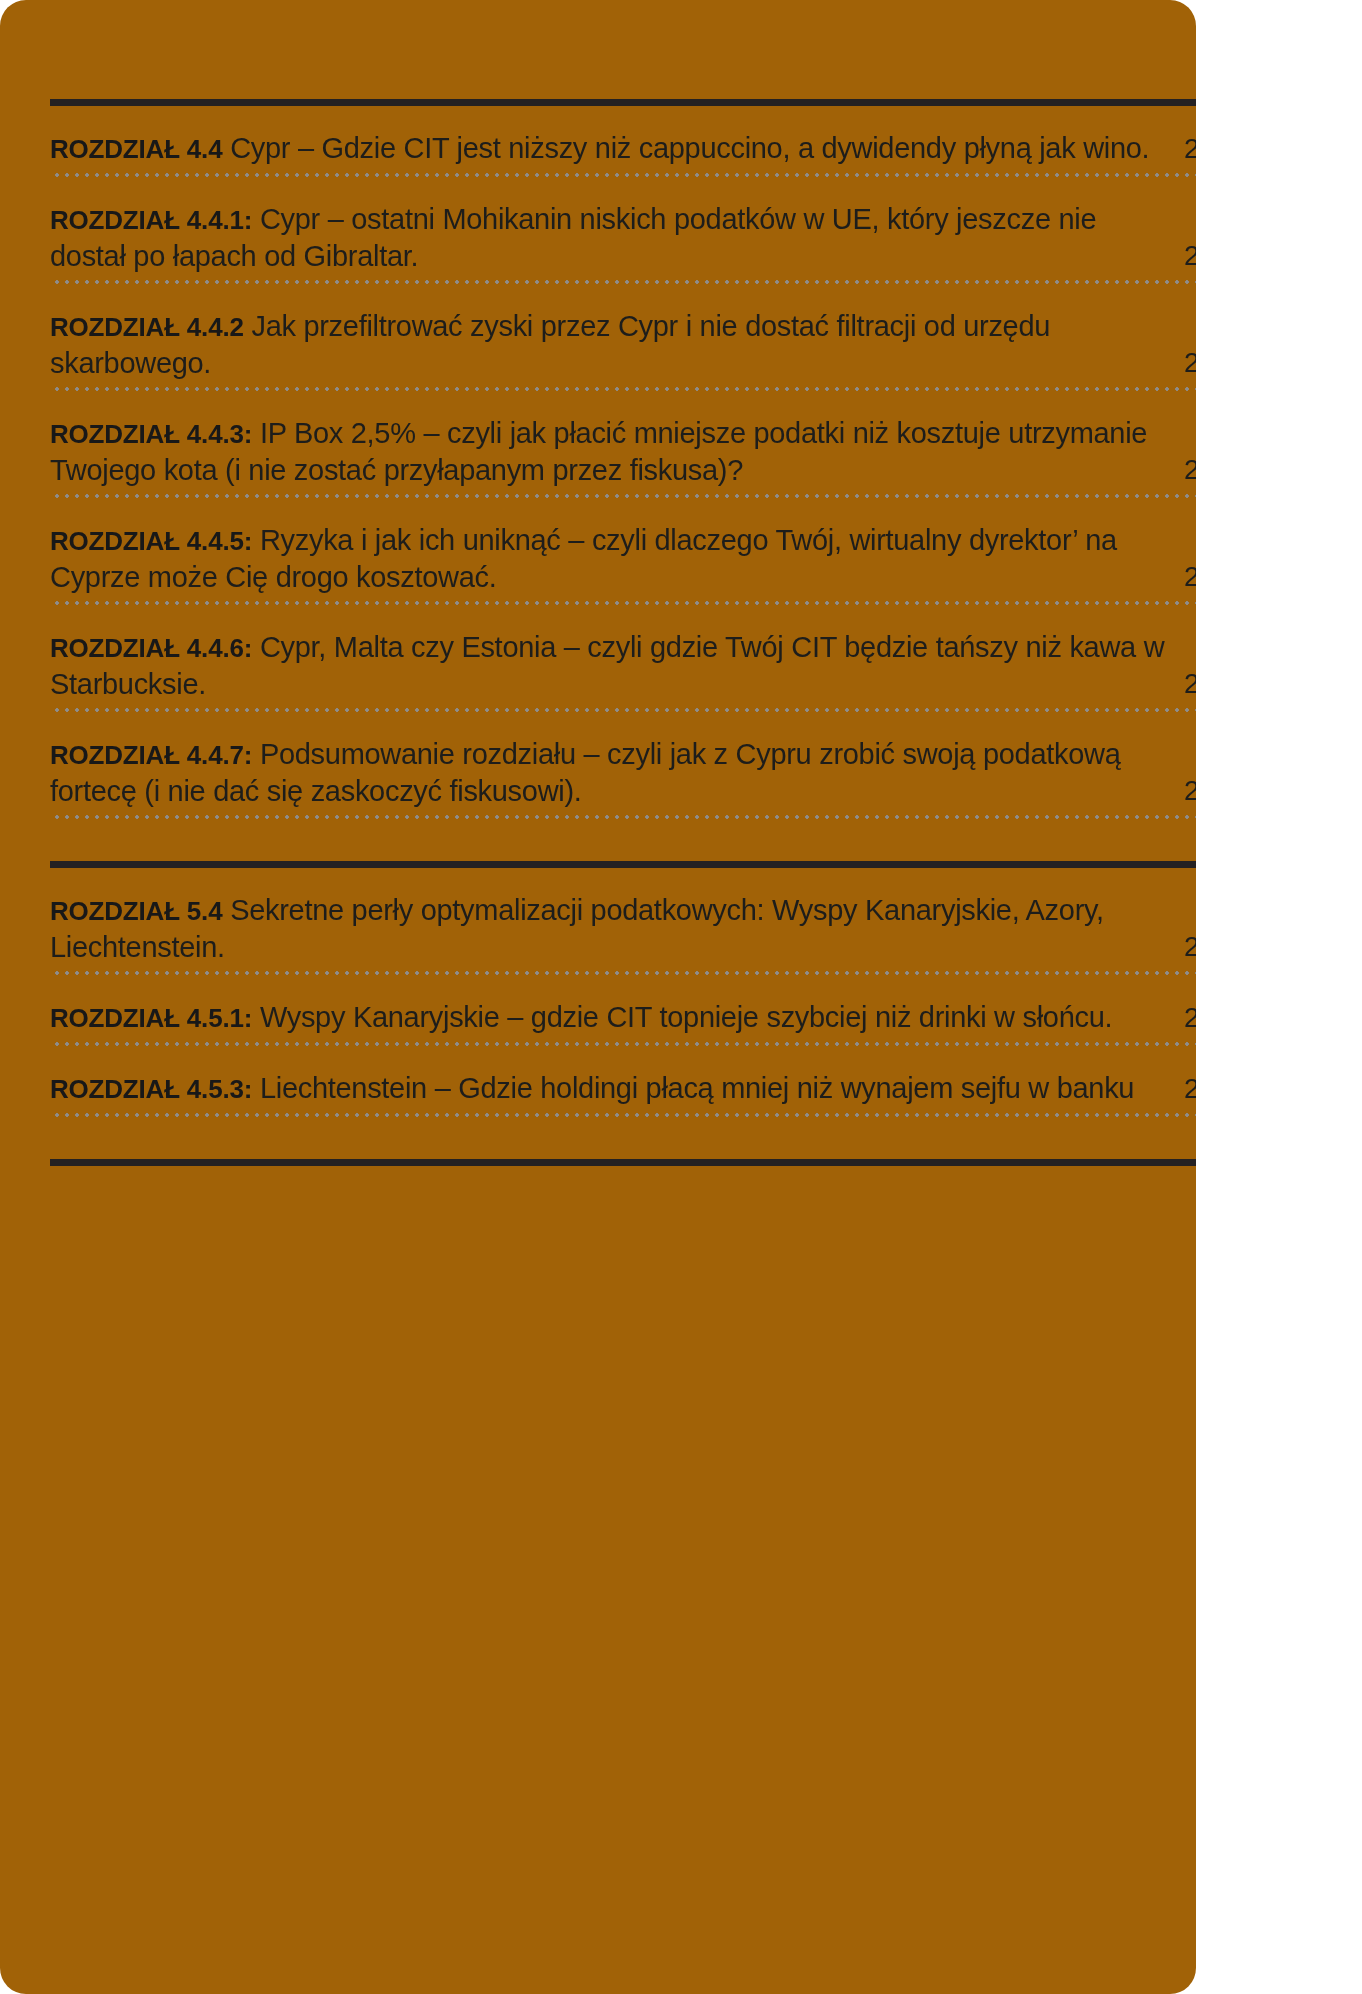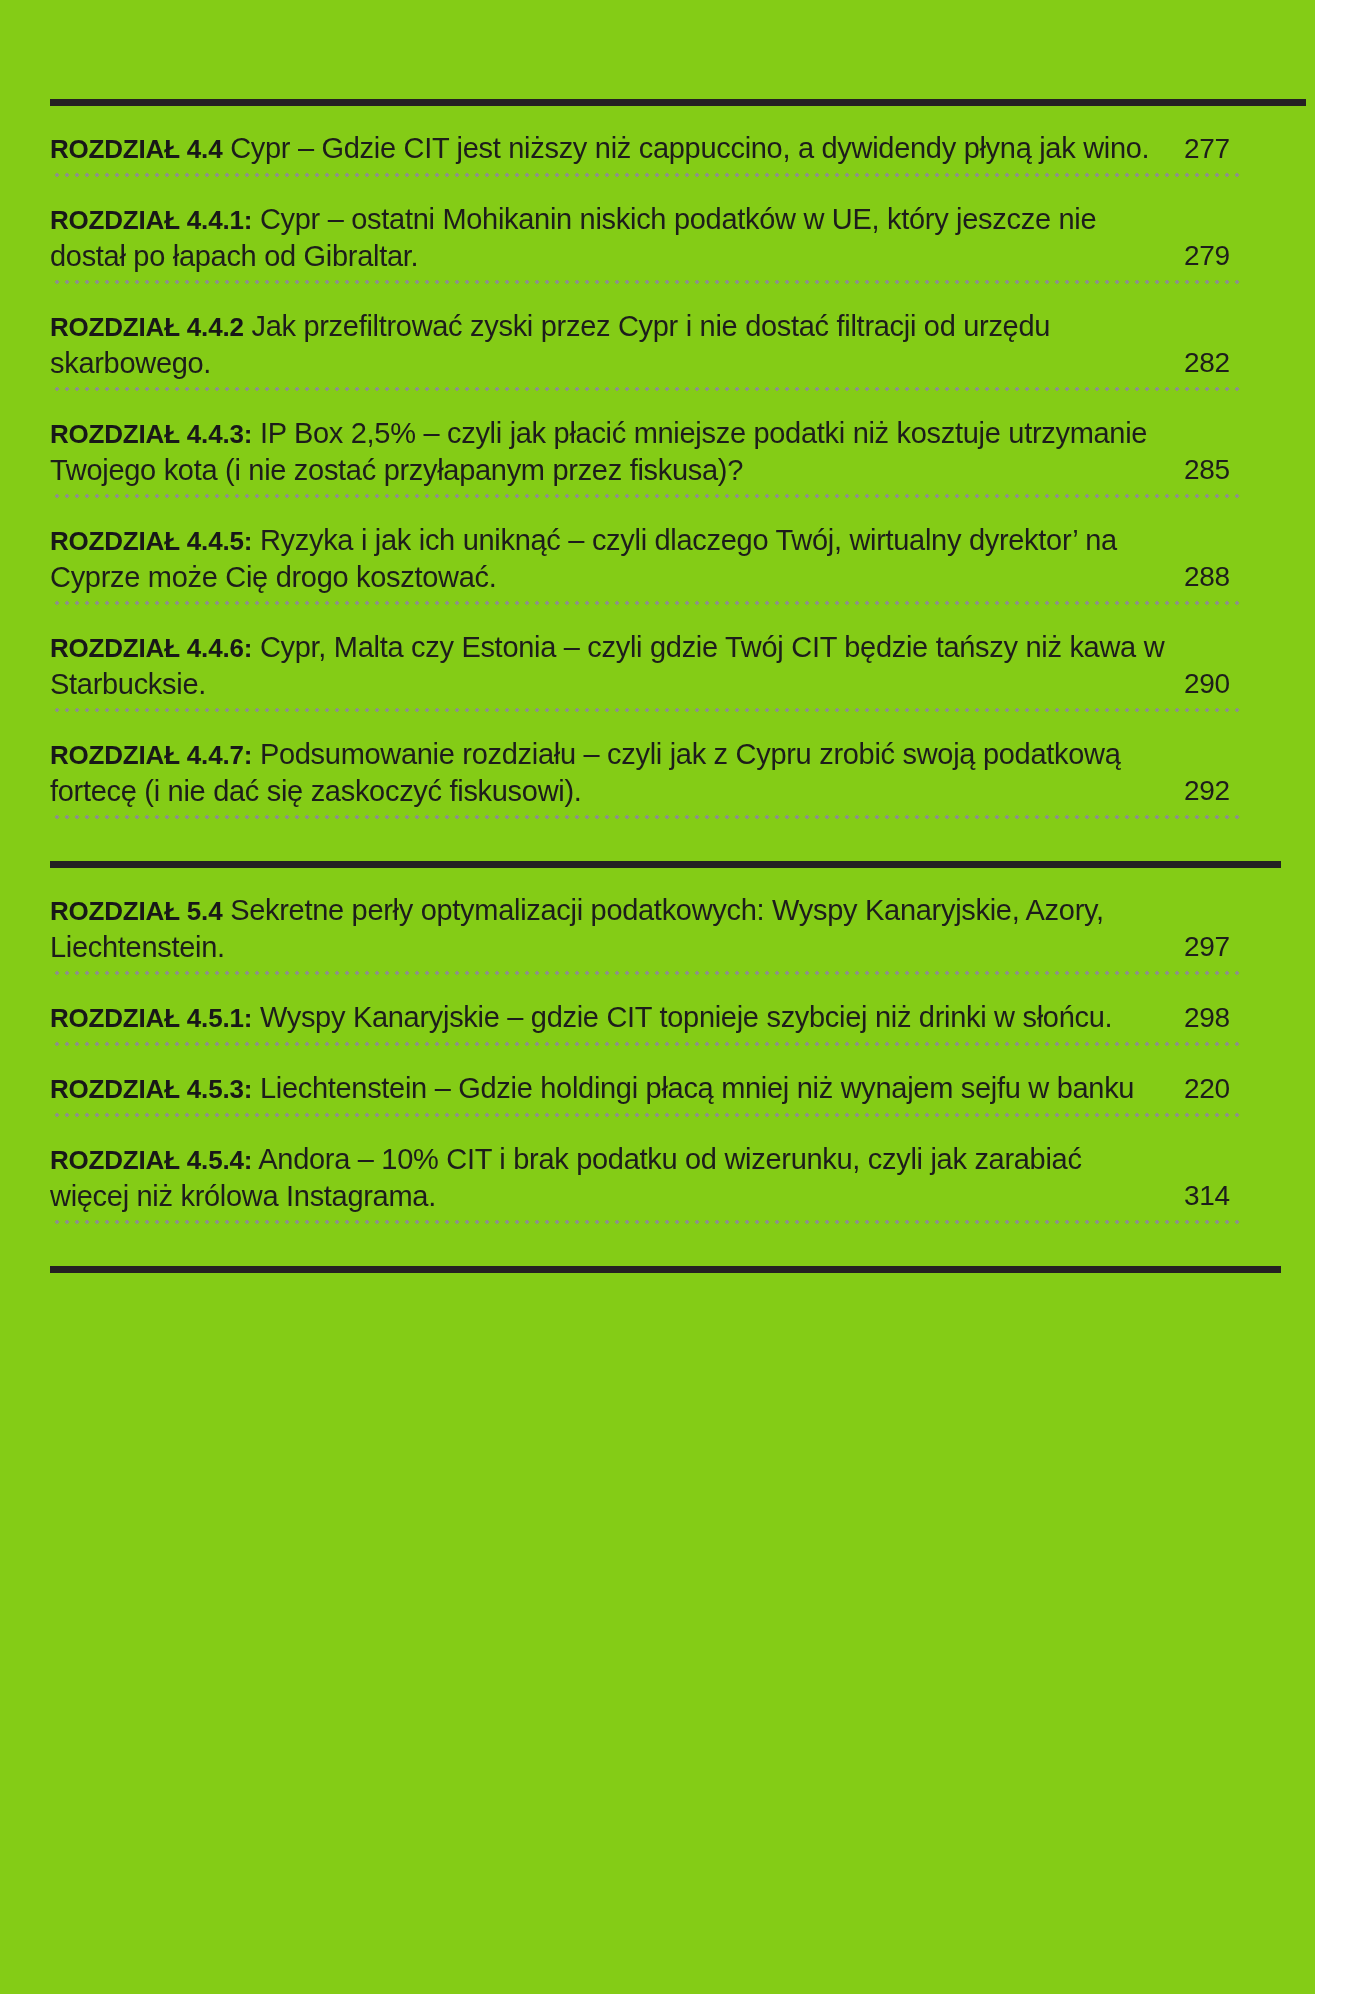--- a/index.html
+++ b/index.html
@@ -2,26 +2,27 @@
 <html lang="pl"><head>
 <meta charset="utf-8">
 <style>
   html, body {
     margin: 0;
     padding: 0;
     background: #ffffff;
   }
   .page {
     position: relative;
-    width: 1315px;
+    width: 1196px;
     height: 1994px;
-    background: #84cc16;
+    background: #a16207;
     overflow: hidden;
     font-family: "Liberation Sans", sans-serif;
     color: #1d1d1b;
+    border-radius: 26px;
   }
   .content {
     position: absolute;
     left: 50px;
     top: 99px;
     width: 1231px;
   }
   .rule {
     height: 7px;
     background: #242122;
@@ -157,23 +158,16 @@
 
 
   <div class="entry">
     <div class="entry-row">
       <div class="entry-text"><span class="chapter-label">ROZDZIAŁ 4.5.3:</span> <span class="chapter-title-text">Liechtenstein – Gdzie holdingi płacą mniej niż wynajem sejfu w banku</span></div>
       <div class="entry-num">220</div>
     </div>
     <div class="leader"></div>
   </div>
 
-  <div class="entry">
-    <div class="entry-row">
-      <div class="entry-text"><span class="chapter-label">ROZDZIAŁ 4.5.4:</span> <span class="chapter-title-text">Andora – 10% CIT i brak podatku od wizerunku, czyli jak zarabiać więcej niż królowa Instagrama.</span></div>
-      <div class="entry-num">314</div>
-    </div>
-    <div class="leader"></div>
-  </div>
 
 <div class="rule later"></div>
 </div>
 </div>
 
 </body></html>

